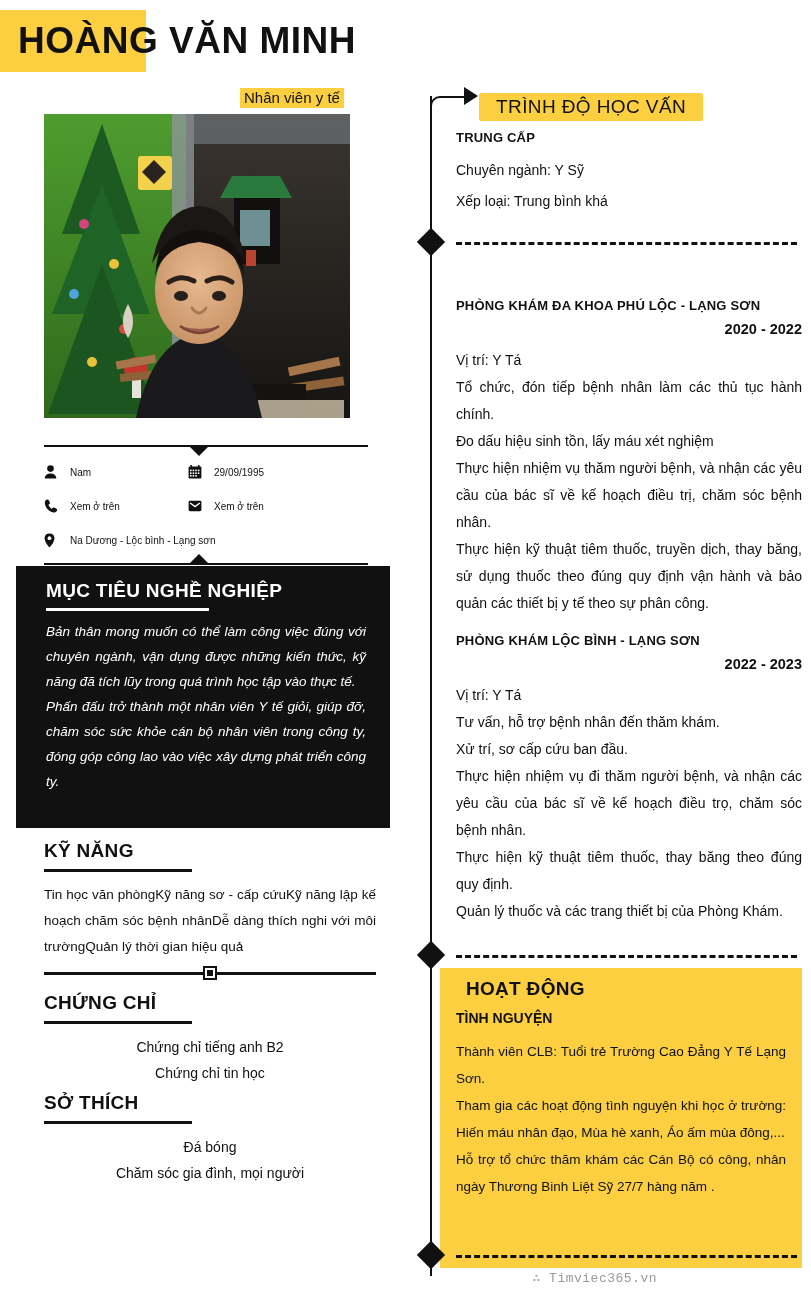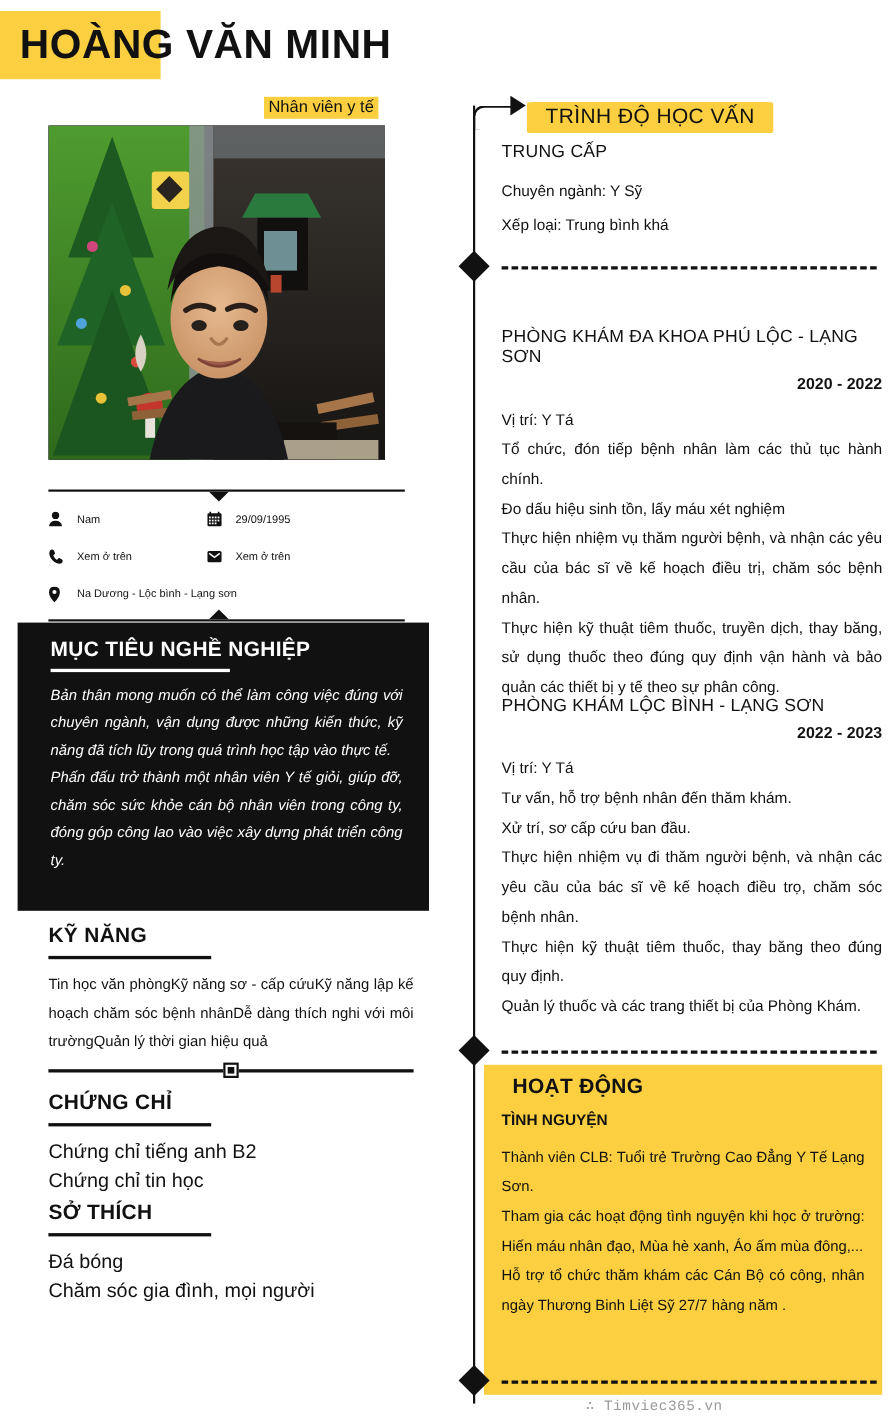--- a/index.html
+++ b/index.html
@@ -81,21 +81,21 @@
   .slider{
     position:relative;margin-top:6px;height:14px;
   }
   .slider .track{position:absolute;left:0;right:0;top:6px;height:3px;background:#111;}
   .slider .knob{
     position:absolute;left:50%;top:0;margin-left:-7px;
     width:14px;height:14px;border:2px solid #111;background:#fff;box-sizing:border-box;
   }
   .slider .knob i{display:block;width:6px;height:6px;background:#111;margin:2px;}
 
-  .list-line{font-size:18px;line-height:26px;color:#111;}
+  .list-line{font-size:14px;line-height:26px;color:#111;text-align:center;}
 
   
   .right-col{position:absolute;left:412px;top:0;width:399px;height:1296px;}
   .timeline{position:absolute;left:18px;top:96px;width:2px;height:1180px;background:#111;}
   .arrow-head{
     position:absolute;left:52px;top:96px;width:0;height:0;
     border-top:9px solid transparent;border-bottom:9px solid transparent;
     border-left:14px solid #111;margin-top:-9px;
   }
   .arrow-curve{
@@ -116,21 +116,21 @@
     position:absolute;font-size:19px;font-weight:normal;color:#111;
     letter-spacing:.4px;white-space:nowrap;padding:3px 14px;
     background:#FBCF3F;
   }
   .hl-title.brush{
     border-radius:2px;
     box-shadow:-3px 0 0 #FBCF3F,3px 0 0 #FBCF3F;
   }
 
   .r-block{position:absolute;left:44px;width:346px;color:#111;}
-  .r-sub{font-size:16px;font-weight:normal;letter-spacing:.2px;margin:0;}
+  .r-sub{font-size:13px;font-weight:bold;letter-spacing:.2px;margin:0;}
   .r-date{font-size:14.5px;font-weight:bold;text-align:right;margin:8px 0 0 0;}
   .r-body{font-size:14px;line-height:27px;margin:10px 0 0 0;text-align:justify;}
   .r-body .ln{display:block;}
   .r-body .just{text-align:justify;text-align-last:left;}
 
   .activity-box{
     position:absolute;left:28px;top:968px;width:362px;height:300px;
     background:#FBCF3F;
   }
   .act-inner{position:absolute;left:16px;top:10px;width:330px;}

